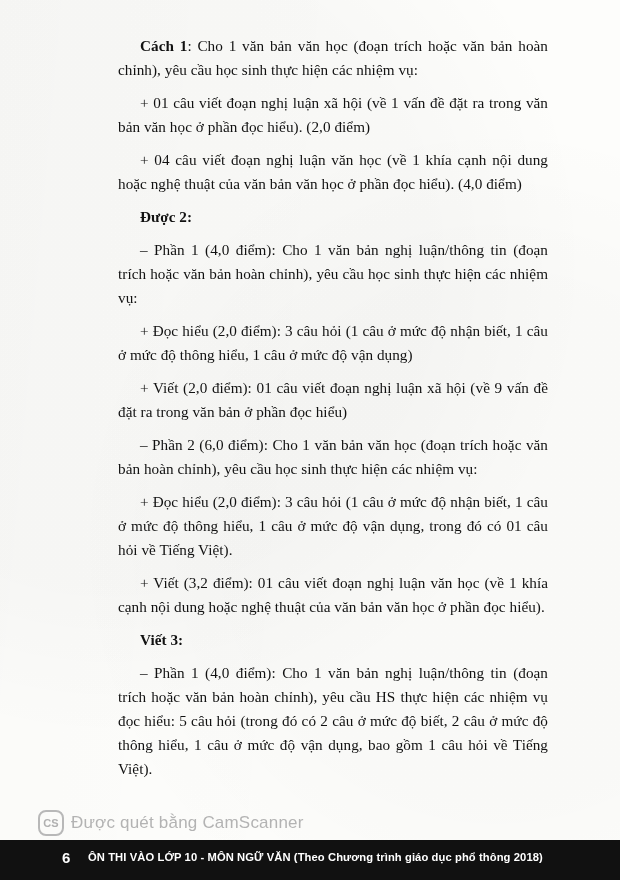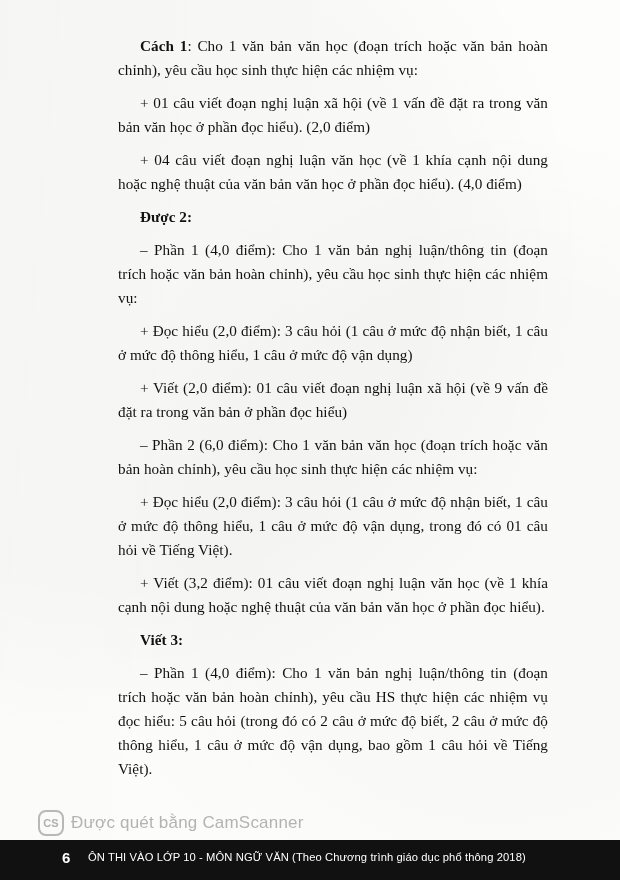--- a/index.html
+++ b/index.html
@@ -74,21 +74,21 @@
     font-size: 15px;
     font-weight: bold;
     color: #ffffff;
   }
   .footer-title {
     position: absolute;
     left: 88px;
     top: 11px;
     font-family: "Liberation Sans", sans-serif;
     font-size: 11.2px;
-    font-weight: normal;
+    font-weight: bold;
     letter-spacing: 0.1px;
     white-space: nowrap;
   }
   .watermark {
     position: absolute;
     left: 38px;
     bottom: 44px;
     display: flex;
     align-items: center;
     gap: 7px;

